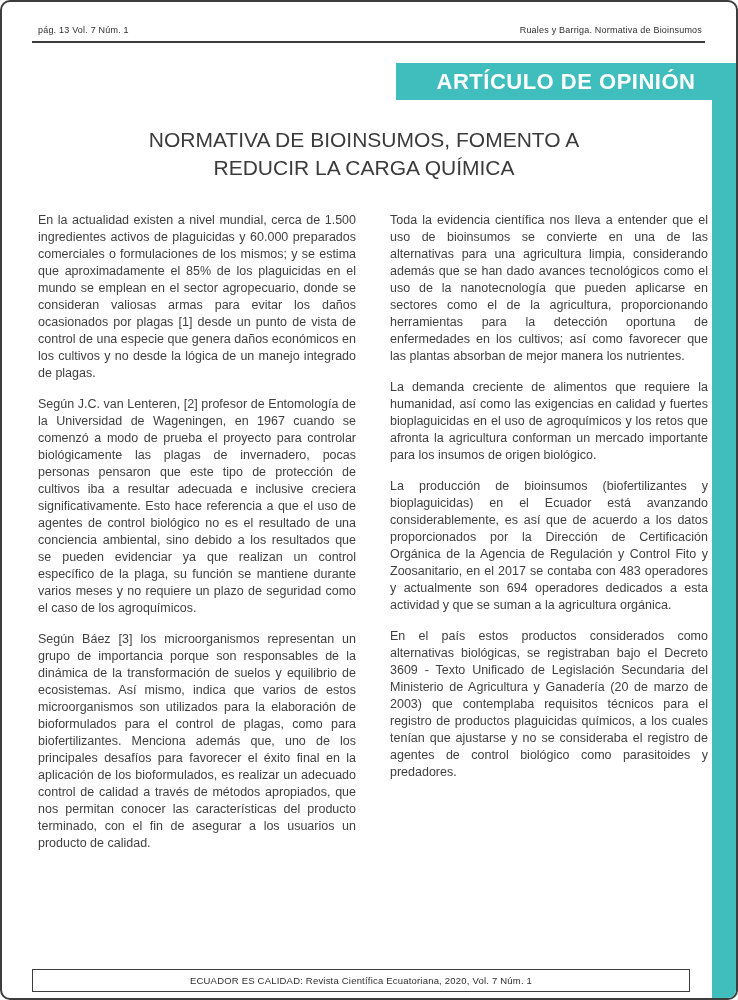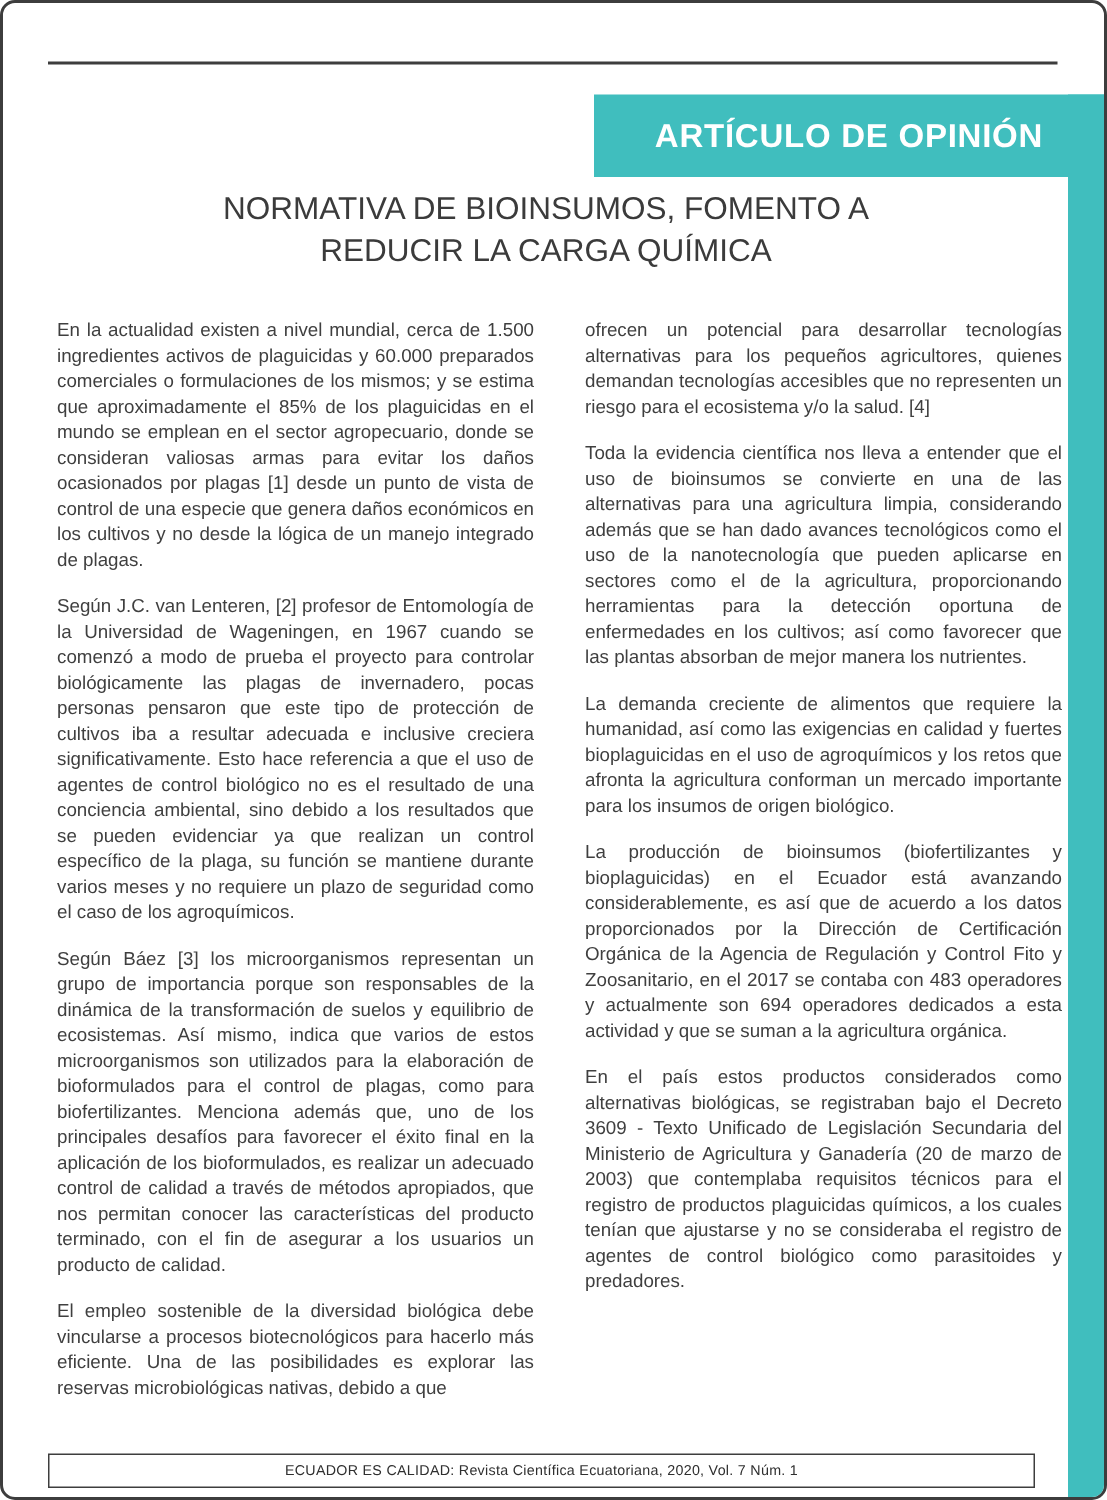--- a/index.html
+++ b/index.html
@@ -16,21 +16,21 @@
   }
   .header-rule {
     position:absolute; top:39px; left:30px; right:31px; height:2px;
     background:var(--ink);
   }
   .accent-bar {
     position:absolute; top:61px; bottom:0; right:0; width:24px;
     background:var(--accent);
   }
   .banner {
-    position:absolute; top:61px; right:0; width:340px; height:55px;
+    position:absolute; top:61px; right:0; width:340px; height:37px;
     background:var(--accent); display:flex; align-items:center; justify-content:center;
     color:#ffffff; font-weight:bold; font-size:22px; letter-spacing:0.5px;
   }
   .title {
     position:absolute; top:124px; left:30px; right:40px; margin:0;
     text-align:center; font-size:21px; line-height:1.35; font-weight:normal;
     color:#3b3b3b; white-space:pre-line;
   }
   .columns {
     position:absolute; top:210px; left:36px; width:670px;
@@ -46,41 +46,43 @@
     border:1.5px solid var(--ink); padding:5px 8px; box-sizing:border-box;
     text-align:center; font-size:9.5px; color:#2f2f2f; letter-spacing:0.2px;
     background:#fff;
   }
 </style>
 </head>
 <body>
 
 <div class="page">
 
+  <div class="header">
+    <span>pág. 13 Vol. 7 Núm. 1</span>
+    <span>Ruales y Barriga. Normativa de Bioinsumos</span>
+  </div>
 
   <div class="header-rule"></div>
 
   <div class="accent-bar"></div>
 
   <div class="banner">
     <span>ARTÍCULO DE OPINIÓN</span>
   </div>
 
   <h1 class="title">NORMATIVA DE BIOINSUMOS, FOMENTO A
 REDUCIR LA CARGA QUÍMICA</h1>
 
   <div class="columns">
     <div class="col">
       <p>En la actualidad existen a nivel mundial, cerca de 1.500 ingredientes activos de plaguicidas y 60.000 preparados comerciales o formulaciones de los mismos; y se estima que aproximadamente el 85% de los plaguicidas en el mundo se emplean en el sector agropecuario, donde se consideran valiosas armas para evitar los daños ocasionados por plagas [1] desde un punto de vista de control de una especie que genera daños económicos en los cultivos y no desde la lógica de un manejo integrado de plagas.</p>
       <p>Según J.C. van Lenteren, [2] profesor de Entomología de la Universidad de Wageningen, en 1967 cuando se comenzó a modo de prueba el proyecto para controlar biológicamente las plagas de invernadero, pocas personas pensaron que este tipo de protección de cultivos iba a resultar adecuada e inclusive creciera significativamente. Esto hace referencia a que el uso de agentes de control biológico no es el resultado de una conciencia ambiental, sino debido a los resultados que se pueden evidenciar ya que realizan un control específico de la plaga, su función se mantiene durante varios meses y no requiere un plazo de seguridad como el caso de los agroquímicos.</p>
       <p>Según Báez [3] los microorganismos representan un grupo de importancia porque son responsables de la dinámica de la transformación de suelos y equilibrio de ecosistemas. Así mismo, indica que varios de estos microorganismos son utilizados para la elaboración de bioformulados para el control de plagas, como para biofertilizantes. Menciona además que, uno de los principales desafíos para favorecer el éxito final en la aplicación de los bioformulados, es realizar un adecuado control de calidad a través de métodos apropiados, que nos permitan conocer las características del producto terminado, con el fin de asegurar a los usuarios un producto de calidad.</p>
-      <p>El empleo sostenible de la diversidad biológica debe vincularse a procesos biotecnológicos para hacerlo más eficiente. Una de las posibilidades es explorar las reservas microbiológicas nativas, debido a que</p>
     </div>
     <div class="col">
-      <p>ofrecen un potencial para desarrollar tecnologías alternativas para los pequeños agricultores, quienes demandan tecnologías accesibles que no representen un riesgo para el ecosistema y/o la salud. [4]</p>
       <p>Toda la evidencia científica nos lleva a entender que el uso de bioinsumos se convierte en una de las alternativas para una agricultura limpia, considerando además que se han dado avances tecnológicos como el uso de la nanotecnología que pueden aplicarse en sectores como el de la agricultura, proporcionando herramientas para la detección oportuna de enfermedades en los cultivos; así como favorecer que las plantas absorban de mejor manera los nutrientes.</p>
       <p>La demanda creciente de alimentos que requiere la humanidad, así como las exigencias en calidad y fuertes bioplaguicidas en el uso de agroquímicos y los retos que afronta la agricultura conforman un mercado importante para los insumos de origen biológico.</p>
       <p>La producción de bioinsumos (biofertilizantes y bioplaguicidas) en el Ecuador está avanzando considerablemente, es así que de acuerdo a los datos proporcionados por la Dirección de Certificación Orgánica de la Agencia de Regulación y Control Fito y Zoosanitario, en el 2017 se contaba con 483 operadores y actualmente son 694 operadores dedicados a esta actividad y que se suman a la agricultura orgánica.</p>
       <p>En el país estos productos considerados como alternativas biológicas, se registraban bajo el Decreto 3609 - Texto Unificado de Legislación Secundaria del Ministerio de Agricultura y Ganadería (20 de marzo de 2003) que contemplaba requisitos técnicos para el registro de productos plaguicidas químicos, a los cuales tenían que ajustarse y no se consideraba el registro de agentes de control biológico como parasitoides y predadores.</p>
     </div>
   </div>
 
   <div class="footer">
     <span>ECUADOR ES CALIDAD: Revista Científica Ecuatoriana, 2020, Vol. 7 Núm. 1</span>
   </div>

